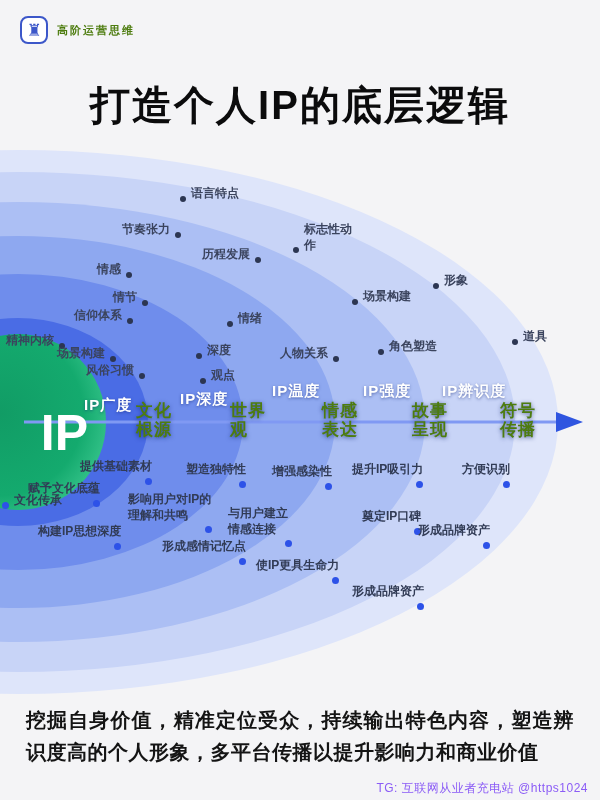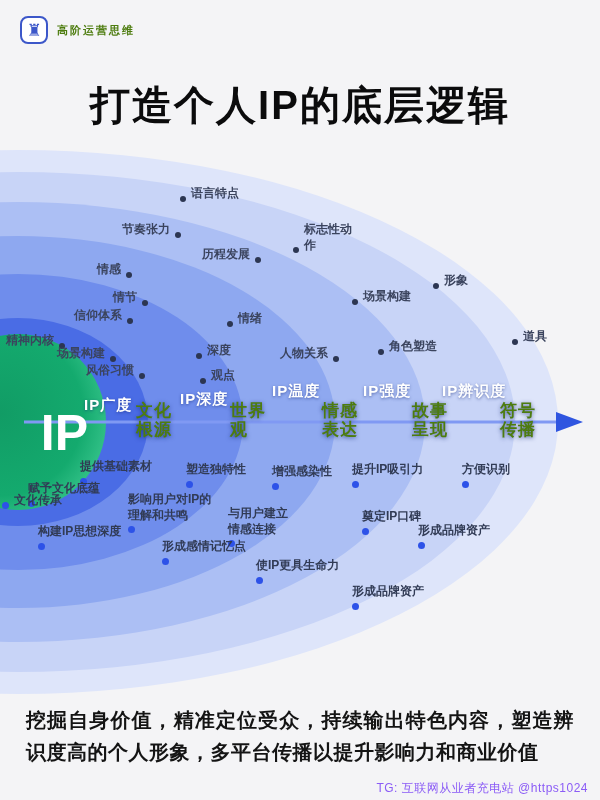--- a/index.html
+++ b/index.html
@@ -24,21 +24,21 @@
               letter-spacing:1px;text-shadow:0 1px 3px rgba(20,40,120,.55)}
   .node-label{position:absolute;width:38px;color:#4d7c0f;font-weight:800;font-size:17px;line-height:1.12;
               word-break:break-all;z-index:2;letter-spacing:1px;
               text-shadow:0 1px 4px rgba(15,35,110,.65)}
 
   .scatter{position:absolute;display:flex;align-items:flex-end;gap:5px;font-size:12px;font-weight:600;
            color:#3b445e;line-height:1.3;z-index:3;white-space:nowrap}
   .scatter .dot{width:6px;height:6px;border-radius:50%;background:#2c3652;flex:none}
   .scatter.dot-right .dot{order:2}
   .scatter .wrap{white-space:normal;word-break:break-all;display:inline-block}
-  .scatter.col{flex-direction:column;align-items:flex-start;gap:3px}
+  .scatter.col{flex-direction:column;align-items:flex-end;gap:3px}
   .scatter.col .dot{order:2}
   .bottom-l .dot{background:#2d52e8;width:7px;height:7px}
   .bottom-l{color:#313b55}
 
   .summary{position:absolute;left:26px;right:26px;top:704px;font-size:20px;font-weight:800;
            color:#141414;line-height:1.62;text-align:justify;letter-spacing:.5px;z-index:5}
   .watermark{position:absolute;right:12px;bottom:3px;font-size:12px;color:#8b5cf6;letter-spacing:.5px;z-index:5}
 </style>
 </head>
 <body>

